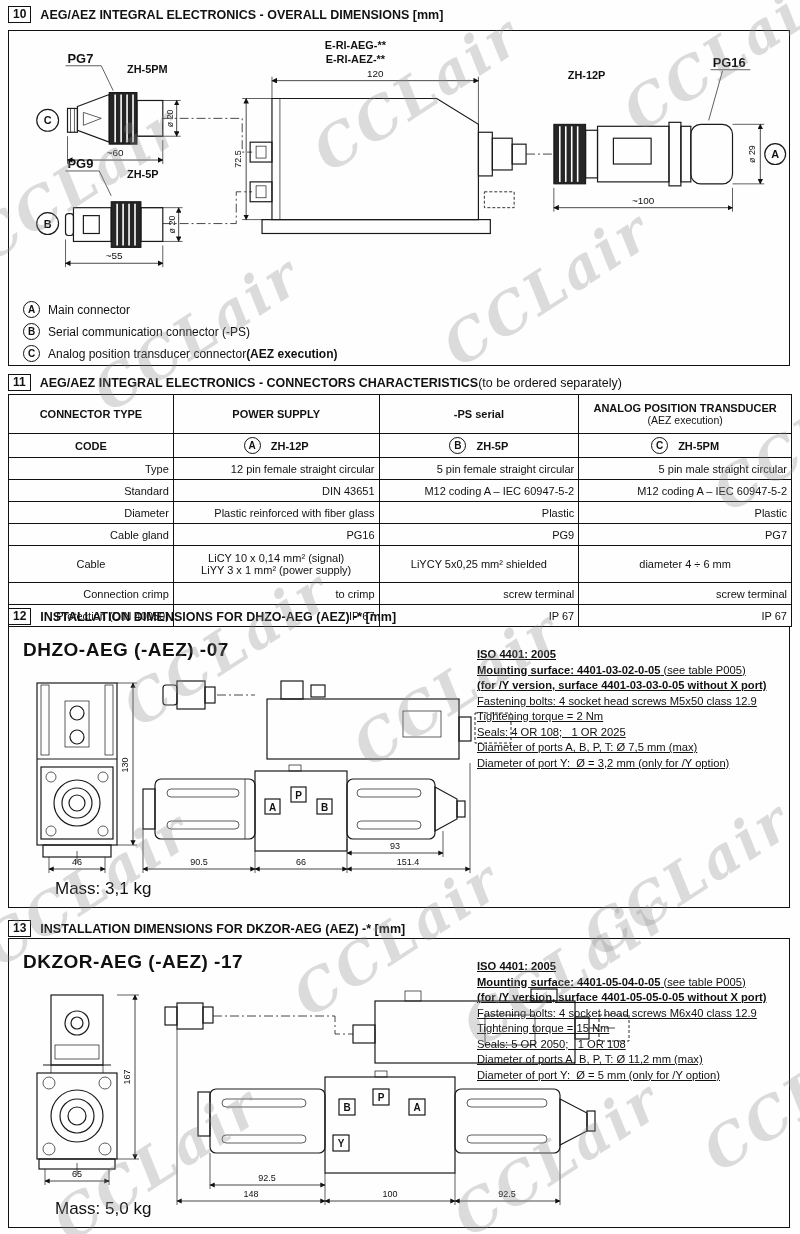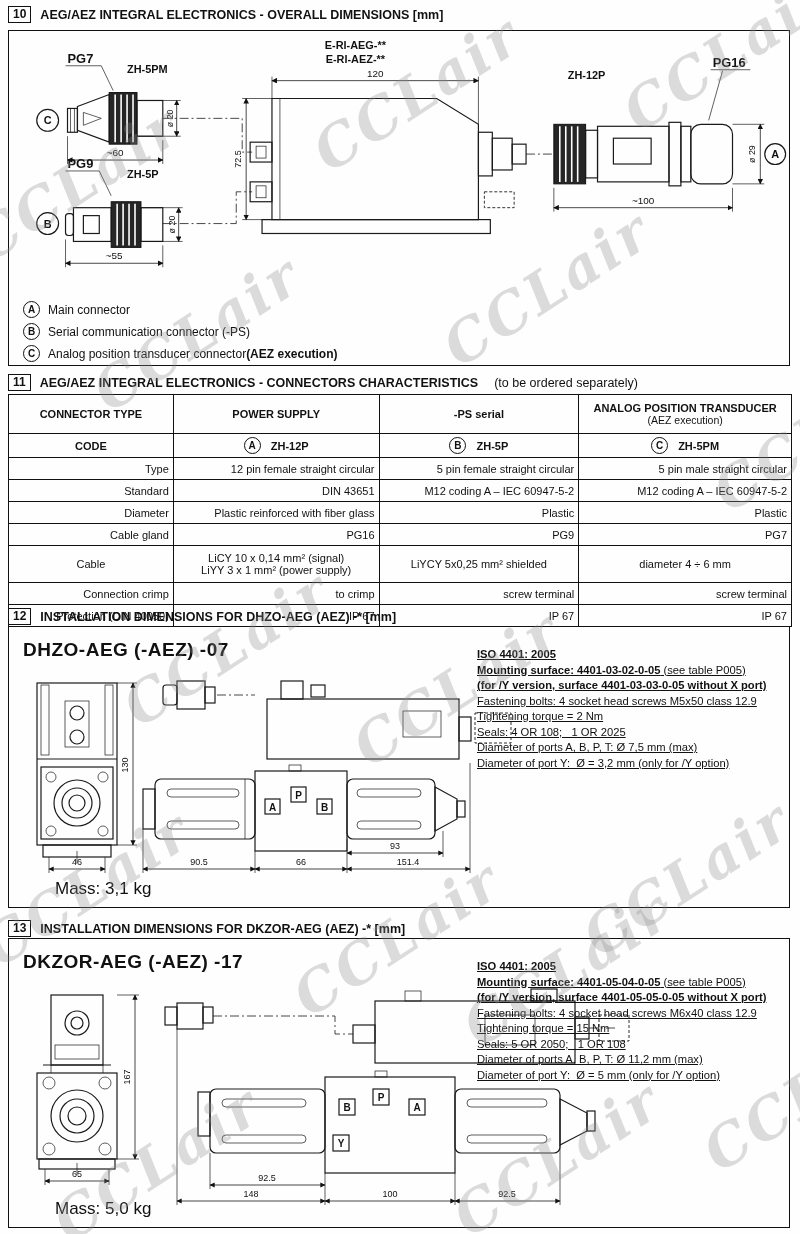--- a/index.html
+++ b/index.html
@@ -5,21 +5,21 @@
   html,body{margin:0;padding:0;}
   body{width:800px;height:1234px;position:relative;background:#fefefe;
        font-family:"Liberation Sans",sans-serif;color:#111;overflow:hidden;}
   .wm{position:absolute;font-family:"DejaVu Serif",serif;font-style:italic;font-weight:bold;
       font-size:56px;letter-spacing:3px;color:#8d8d8d;opacity:.30;transform:rotate(-33deg);
       pointer-events:none;z-index:6;white-space:nowrap;}
   .sec-header{position:absolute;left:8px;display:flex;align-items:center;font-size:12.5px;z-index:2;}
   .numbox{display:inline-block;border:1.6px solid #111;padding:0 4px;font-weight:bold;
           font-size:12px;line-height:15px;margin-right:9px;}
   .sec-title{font-weight:bold;}
-  .sec-suffix{font-weight:normal;margin-left:16px;}
+  .sec-suffix{font-weight:normal;margin-left:0;}
   .frame{position:absolute;left:8px;width:782px;border:1.6px solid #111;box-sizing:border-box;z-index:1;}
   .legend-row{position:absolute;left:14px;display:flex;align-items:center;font-size:12px;}
   .circ{display:inline-flex;align-items:center;justify-content:center;width:15px;height:15px;
         border:1.4px solid #111;border-radius:50%;font-size:10px;font-weight:bold;flex:0 0 auto;}
   .legend-row .circ{margin-right:8px;}
   .legend-bold{font-weight:bold;white-space:pre;}
   table.conn{position:absolute;left:8px;top:394px;width:784px;border-collapse:collapse;
              font-size:11px;z-index:2;background:transparent;}
   table.conn td{border:1px solid #111;padding:1px 4px;text-align:center;vertical-align:middle;}
   table.conn{border:1.6px solid #111;}

